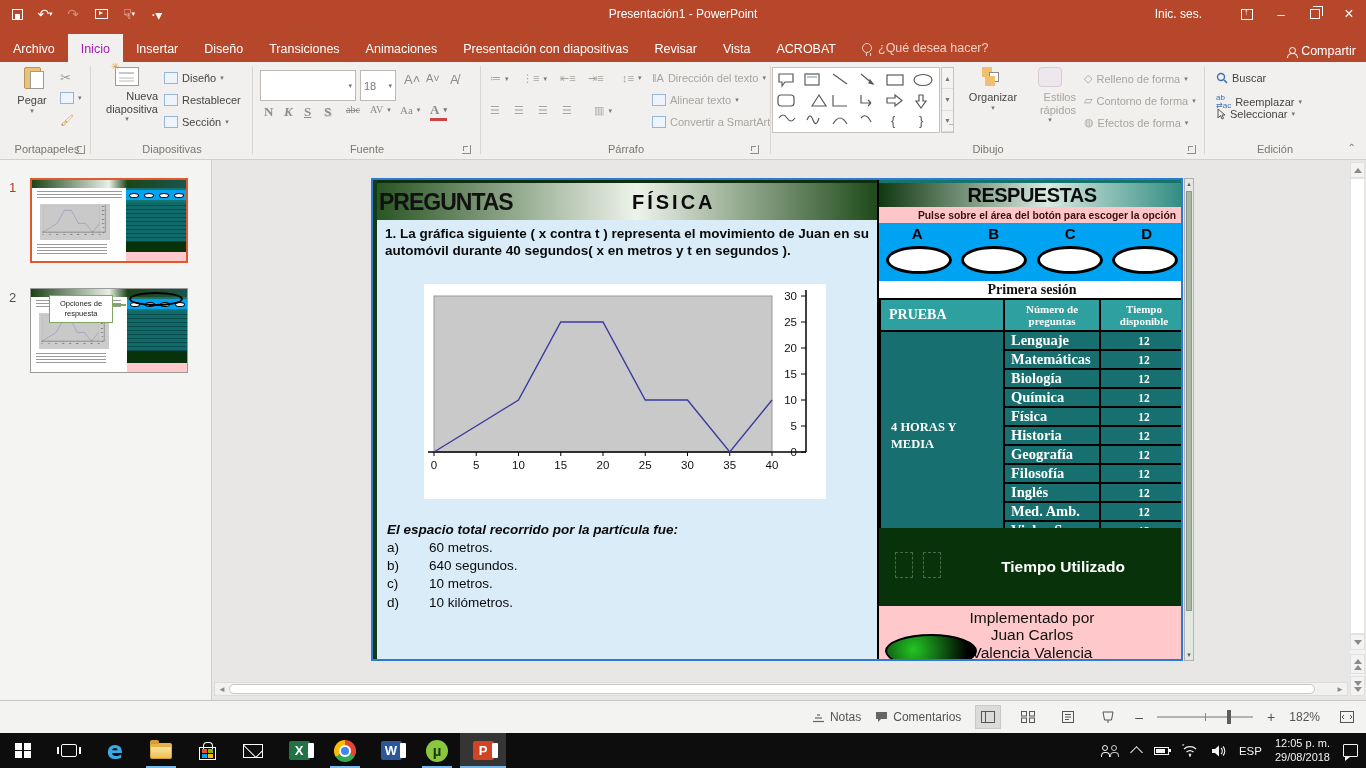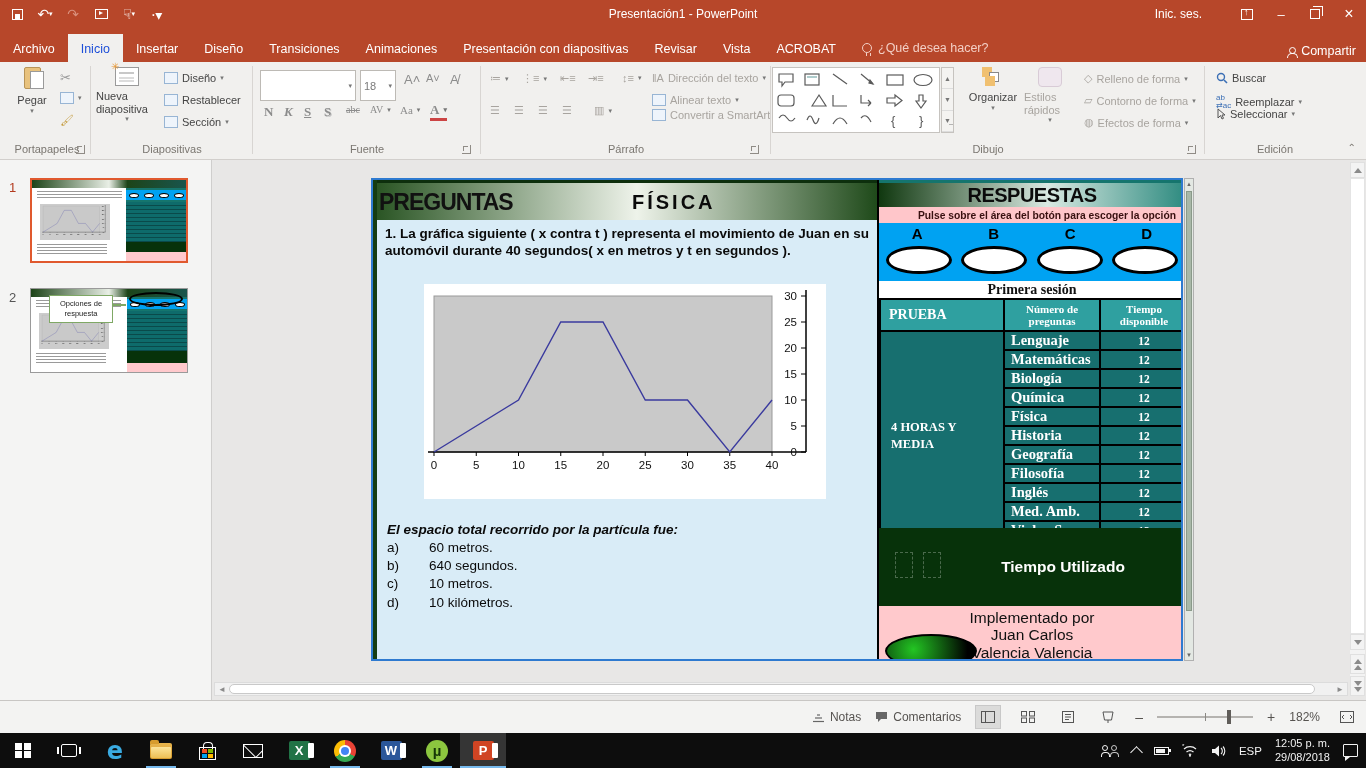--- a/index.html
+++ b/index.html
@@ -20,35 +20,35 @@
   .signin { font-size:12px; margin-right:28px; }
   .wbtn { width:34px; height:28px; display:flex; align-items:center; justify-content:center; font-size:13px; }
   .ribopt { width:12px; height:11px; border:1.2px solid #fff; position:relative; }
   .ribopt::after{ content:"↑"; position:absolute; left:2px; top:-3px; font-size:9px; }
   .restore { width:10px; height:10px; border:1.2px solid #fff; position:relative; }
   .restore::before { content:""; position:absolute; left:2px; top:-4px; width:9px; height:9px; border:1.2px solid #fff; border-bottom:none; border-left:none; }
 
   
   .tabs { position:absolute; left:0; top:28px; width:1366px; height:34px; background:#B7472A; display:flex; align-items:flex-end; color:#fff; }
   .tab { padding:8px 13px; font-size:12.5px; height:28px; }
-  .tab.active { background:#f1f0ee; color:#1d4ed8; }
+  .tab.active { background:#f1f0ee; color:#a21caf; }
   .tellme { display:flex; align-items:center; gap:6px; padding:8px 13px; height:28px; color:#f3cfc5; font-size:12.5px; }
   .bulb { width:10px; height:10px; border:1.3px solid #f3cfc5; border-radius:50%; position:relative; }
   .bulb::after { content:""; position:absolute; left:2.5px; top:9px; width:3px; height:3px; border-left:1.3px solid #f3cfc5; border-right:1.3px solid #f3cfc5; }
   .share { position:absolute; right:10px; bottom:4px; display:flex; align-items:center; gap:6px; font-size:12.5px; color:#fff; }
   .person { width:8px; height:8px; position:relative; }
   .person::before { content:""; position:absolute; left:2px; top:0; width:5px; height:5px; border:1.2px solid #fff; border-radius:50%; }
   .person::after { content:""; position:absolute; left:0; top:6px; width:9px; height:4px; border:1.2px solid #fff; border-bottom:none; border-radius:5px 5px 0 0; }
 
   
   .ribbon { position:absolute; left:0; top:62px; width:1366px; height:98px; background:#f1f0ee; border-bottom:1px solid #d2cfcc; }
   .vdiv { position:absolute; top:4px; height:88px; width:1px; background:#d8d5d2; }
   .glabel { position:absolute; bottom:3px; width:100%; text-align:center; font-size:11px; color:#7a7670; }
   .rgroup { position:absolute; top:0; height:96px; }
-  .bigbtn { position:absolute; top:5px; display:flex; flex-direction:column; align-items:center; font-size:11px; color:#444; text-align:left; line-height:1.15; }
+  .bigbtn { position:absolute; top:5px; display:flex; flex-direction:column; align-items:center; font-size:11px; color:#444; text-align:right; line-height:1.15; }
   .smallbtn { position:absolute; display:flex; align-items:center; gap:4px; font-size:11px; color:#444; white-space:nowrap; }
   .smallbtn.dis { color:#a8a49f; }
   .dd { font-size:7px; color:#777; }
   .dlg { position:absolute; bottom:4px; width:9px; height:9px; border-right:1px solid #908c86; border-bottom:1px solid #908c86; }
   .dlg::before { content:""; position:absolute; left:1px; top:1px; width:4px; height:4px; border-left:1px solid #908c86; border-top:1px solid #908c86; }
   .selbox { position:absolute; height:31px; border:1px solid #bdbab5; background:#fff; font-size:11px; color:#7a7a7a; display:flex; align-items:center; padding:0 3px; justify-content:space-between; }
   .fmt { font-size:13px; color:#8c8c8c; font-family:"Liberation Serif", serif; }
   .clip-board { width:17px; height:22px; background:#e8c27d; border:1px solid #b89457; border-radius:2px; position:relative; }
   .clip-board::after { content:""; position:absolute; right:-4px; top:3px; width:12px; height:16px; background:#fff; border:1px solid #9a9a9a; }
   .nslide-ic { width:24px; height:19px; background:#fff; border:1px solid #9a9a9a; position:relative; }
@@ -336,21 +336,21 @@
       <span class="smallbtn dis" style="left:32px; top:42px;">☰</span>
       <span class="smallbtn dis" style="left:56px; top:42px;">☰</span>
       <span class="smallbtn dis" style="left:80px; top:42px;">☰</span>
       <span class="smallbtn dis" style="left:112px; top:42px;">▥<span class="dd">▾</span></span>
       <span class="smallbtn dis" style="left:170px; top:10px;">‖A <span>Dirección del texto</span><span class="dd">▾</span></span>
       <span class="smallbtn dis" style="left:170px; top:32px;">
           <span class="mini-ic"></span>
           <span>Alinear texto</span>
           <span class="dd">▾</span>
         </span>
-      <span class="smallbtn dis" style="left:170px; top:47px;">
+      <span class="smallbtn dis" style="left:170px; top:54px;">
           <span class="mini-ic"></span>
           <span>Convertir a SmartArt</span>
           <span class="dd">▾</span>
         </span>
       <div class="glabel"><span>Párrafo</span></div>
       <span class="dlg" style="left:268px;"></span>
     </div>
     <div class="vdiv" style="left:770px;"></div>
 
     <div class="rgroup" style="left:772px; width:432px;">

